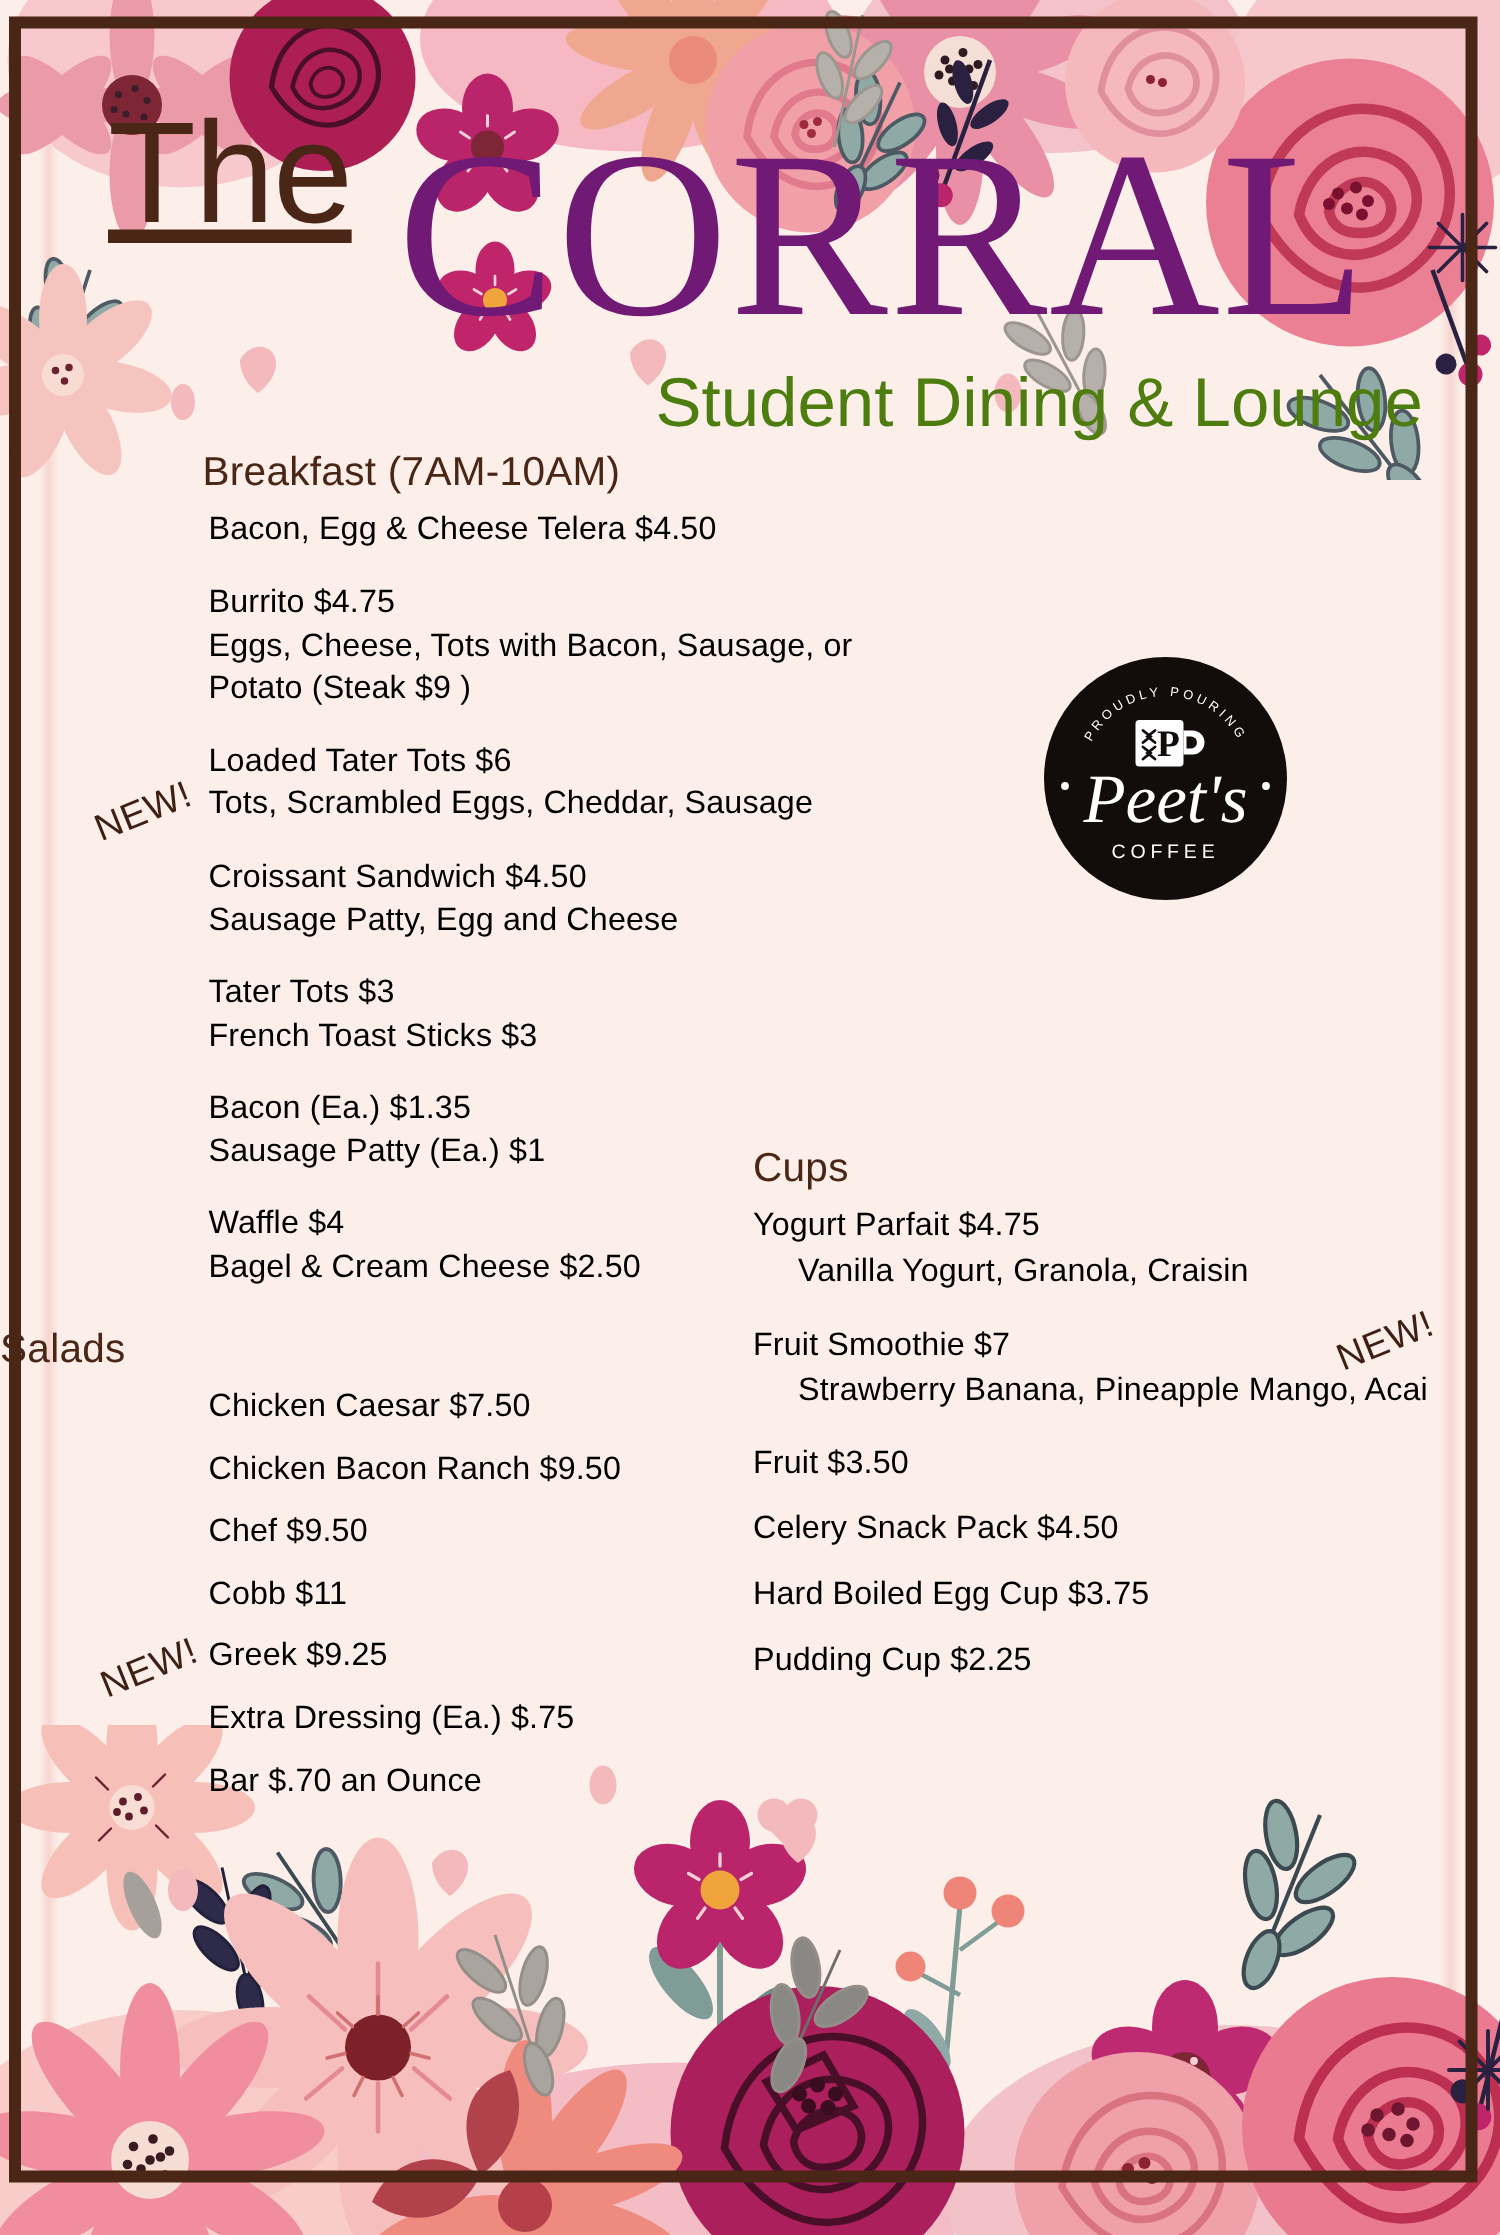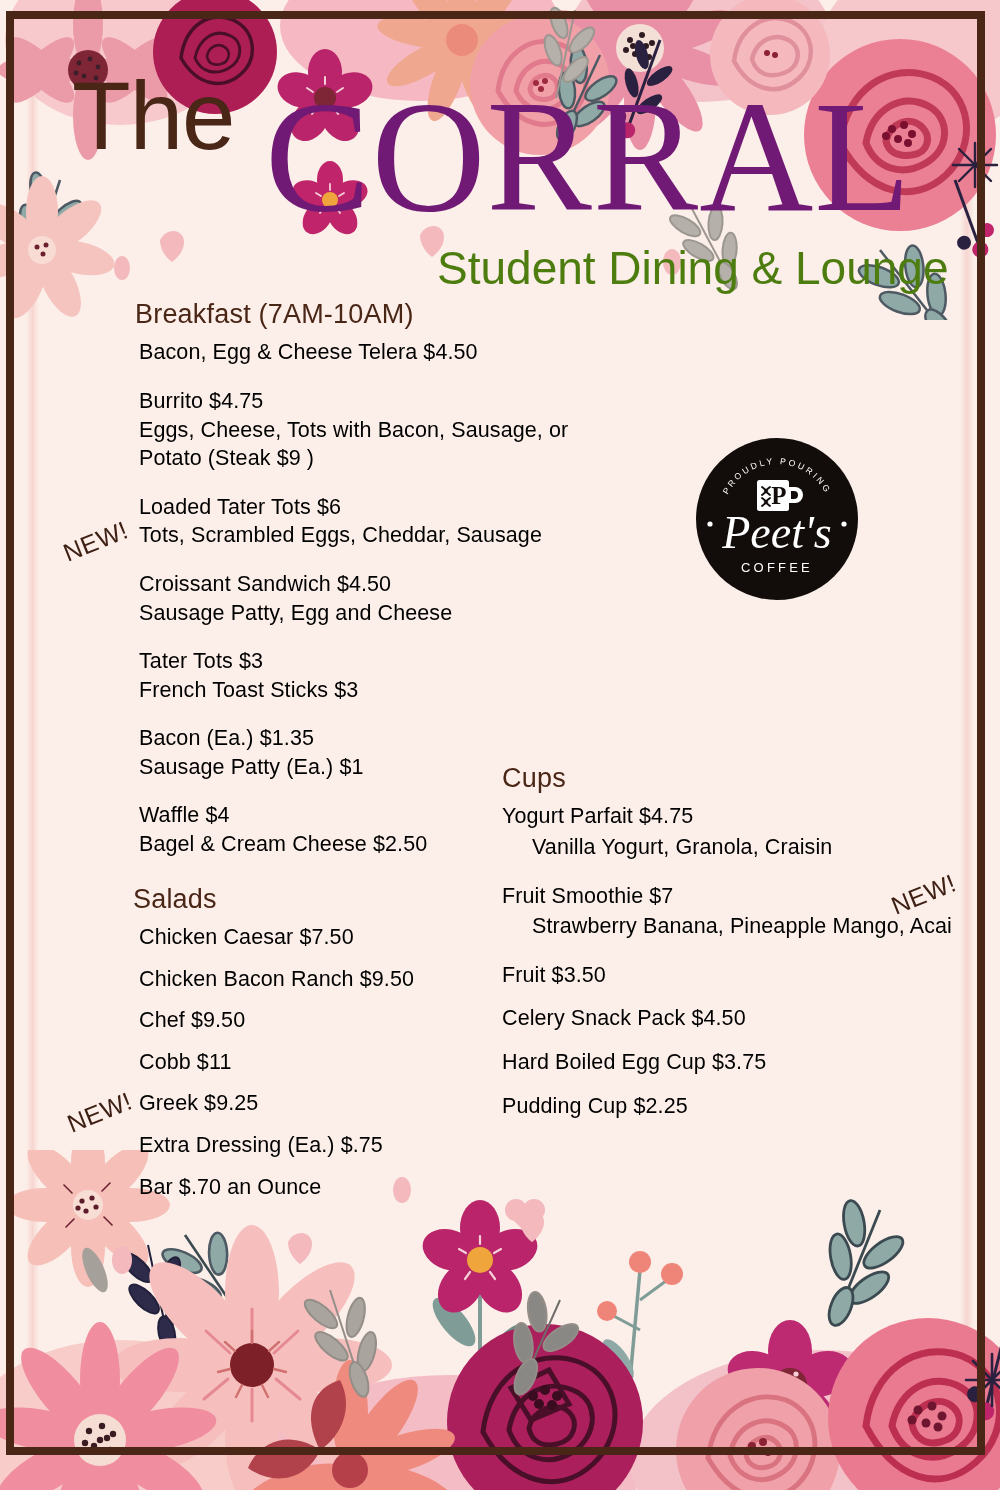--- a/index.html
+++ b/index.html
@@ -55,20 +55,21 @@
   }
   .title-the {
     position: absolute;
     left: 72px; top: 68px;
     font-size: 96px;
     line-height: 1;
     color: #4a2617;
     font-family: "Liberation Sans", sans-serif;
     font-weight: 400;
     letter-spacing: -1px;
+    text-decoration: underline;
   }
   .title-corral {
     position: absolute;
     left: 265px; top: 78px;
     font-size: 158px;
     line-height: 1;
     color: #701a75;
     font-family: Liberation Serif, serif;
     font-weight: 400;
     letter-spacing: 1px;
@@ -92,21 +93,21 @@
 
   .section-head {
     color: #4a2617;
     font-size: 27px;
     line-height: 1.05;
     font-weight: 400;
     letter-spacing: .2px;
     margin: 0 0 10px 0;
   }
   .head-breakfast { padding-left: 135px; }
-  .head-salads    { padding-left: 133px; }
+  .head-salads    { }
   .head-cups      { padding-left: 18px; margin-top: 24px; }
 
   .item-group { margin-bottom: 20px; position: relative; }
   .menu-line {
     color: #000000;
     font-size: 21.5px;
     line-height: 1.33;
     letter-spacing: .1px;
     white-space: nowrap;
   }

